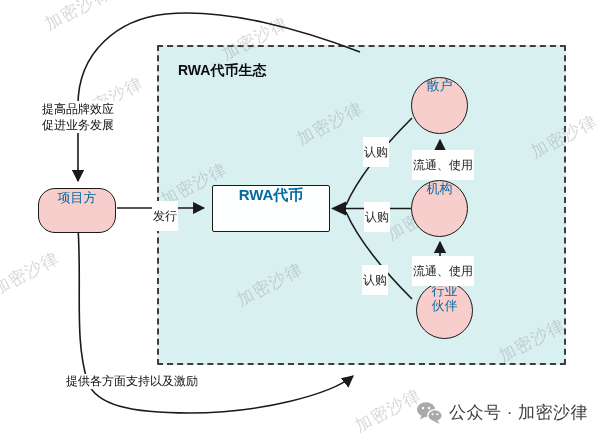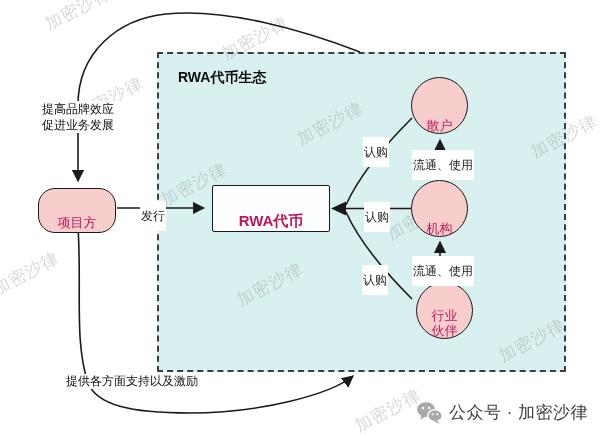--- a/index.html
+++ b/index.html
@@ -8,49 +8,49 @@
     font-family:"Liberation Sans","DejaVu Sans",sans-serif;color:#111;
   }
   
   .watermark{
     position:absolute;font-size:17px;letter-spacing:1px;white-space:nowrap;
     color:rgba(140,140,140,0.34);transform:rotate(-28deg);transform-origin:center;
     pointer-events:none;user-select:none;
   }
   
   #ecosystem-box{
-    position:absolute;left:157px;top:52px;width:405px;height:316px;
+    position:absolute;left:157px;top:45px;width:405px;height:316px;
     background:#d9f0f1;border:2px dashed #3d3d3d;border-radius:1px;
   }
   #ecosystem-title{
     position:absolute;left:19px;top:15px;font-weight:bold;font-size:14px;color:#0d0d0d;
   }
   
   #edges{position:absolute;left:0;top:0;width:600px;height:437px;pointer-events:none;}
   
   .node{
-    position:absolute;display:flex;align-items:flex-end;justify-content:center;
-    text-align:center;font-size:13px;color:#be185d;box-sizing:border-box;
+    position:absolute;display:flex;align-items:flex-start;justify-content:center;
+    text-align:center;font-size:13px;color:#0369a1;box-sizing:border-box;
     background:#f8cecc;border:1.6px solid #1a1a1a;
   }
   #node-project{left:38px;top:188px;width:78px;height:45px;border-radius:17px;}
   #node-token{
     left:212px;top:185px;width:118px;height:47px;border-radius:2px;
     background:#fdfefe;font-weight:bold;font-size:15px;
   }
   .node-circle{width:57px;height:57px;border-radius:50%;line-height:15px;}
   #node-retail{left:411px;top:77px;}
   #node-institution{left:411px;top:180px;}
   #node-partner{left:416px;top:282px;}
   
   .edge-label{
     position:absolute;font-size:12px;color:#1c1c1c;background:#ffffff;
     padding:8px 1px;white-space:nowrap;line-height:14px;
   }
-  #label-issue{left:140px;top:201px;}
+  #label-issue{left:152px;top:201px;}
   #label-subscribe-top{left:363px;top:137px;}
   #label-subscribe-mid{left:364px;top:202px;}
   #label-subscribe-bottom{left:362px;top:265px;}
   #label-circulate-top{left:412px;top:150px;}
   #label-circulate-bottom{left:412px;top:256px;}
   
   .annotation{
     position:absolute;font-size:12px;font-weight:normal;color:#0d0d0d;text-align:center;
     line-height:16px;background:#ffffff;
   }

